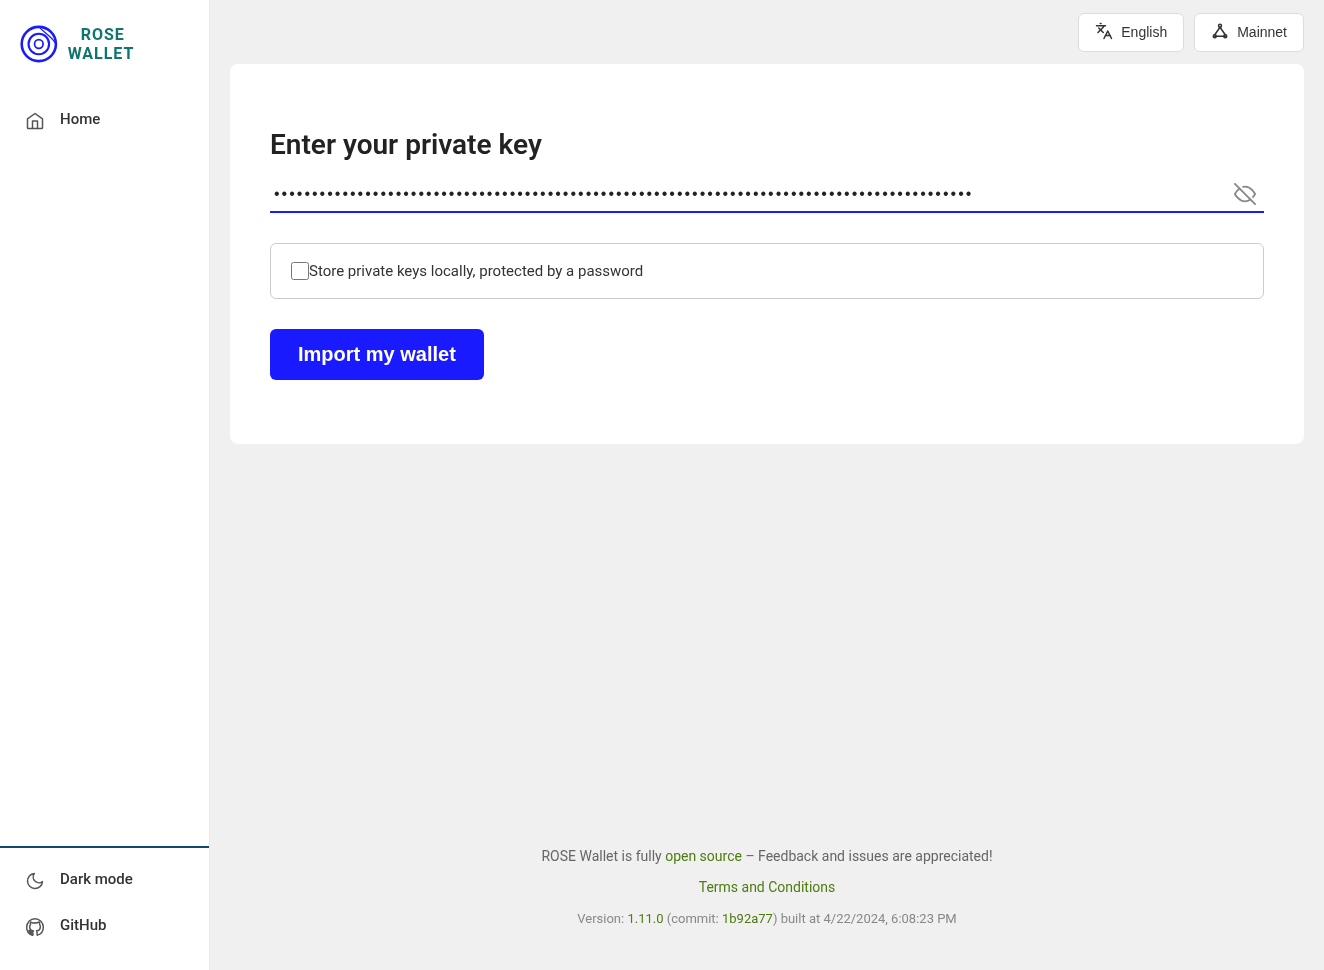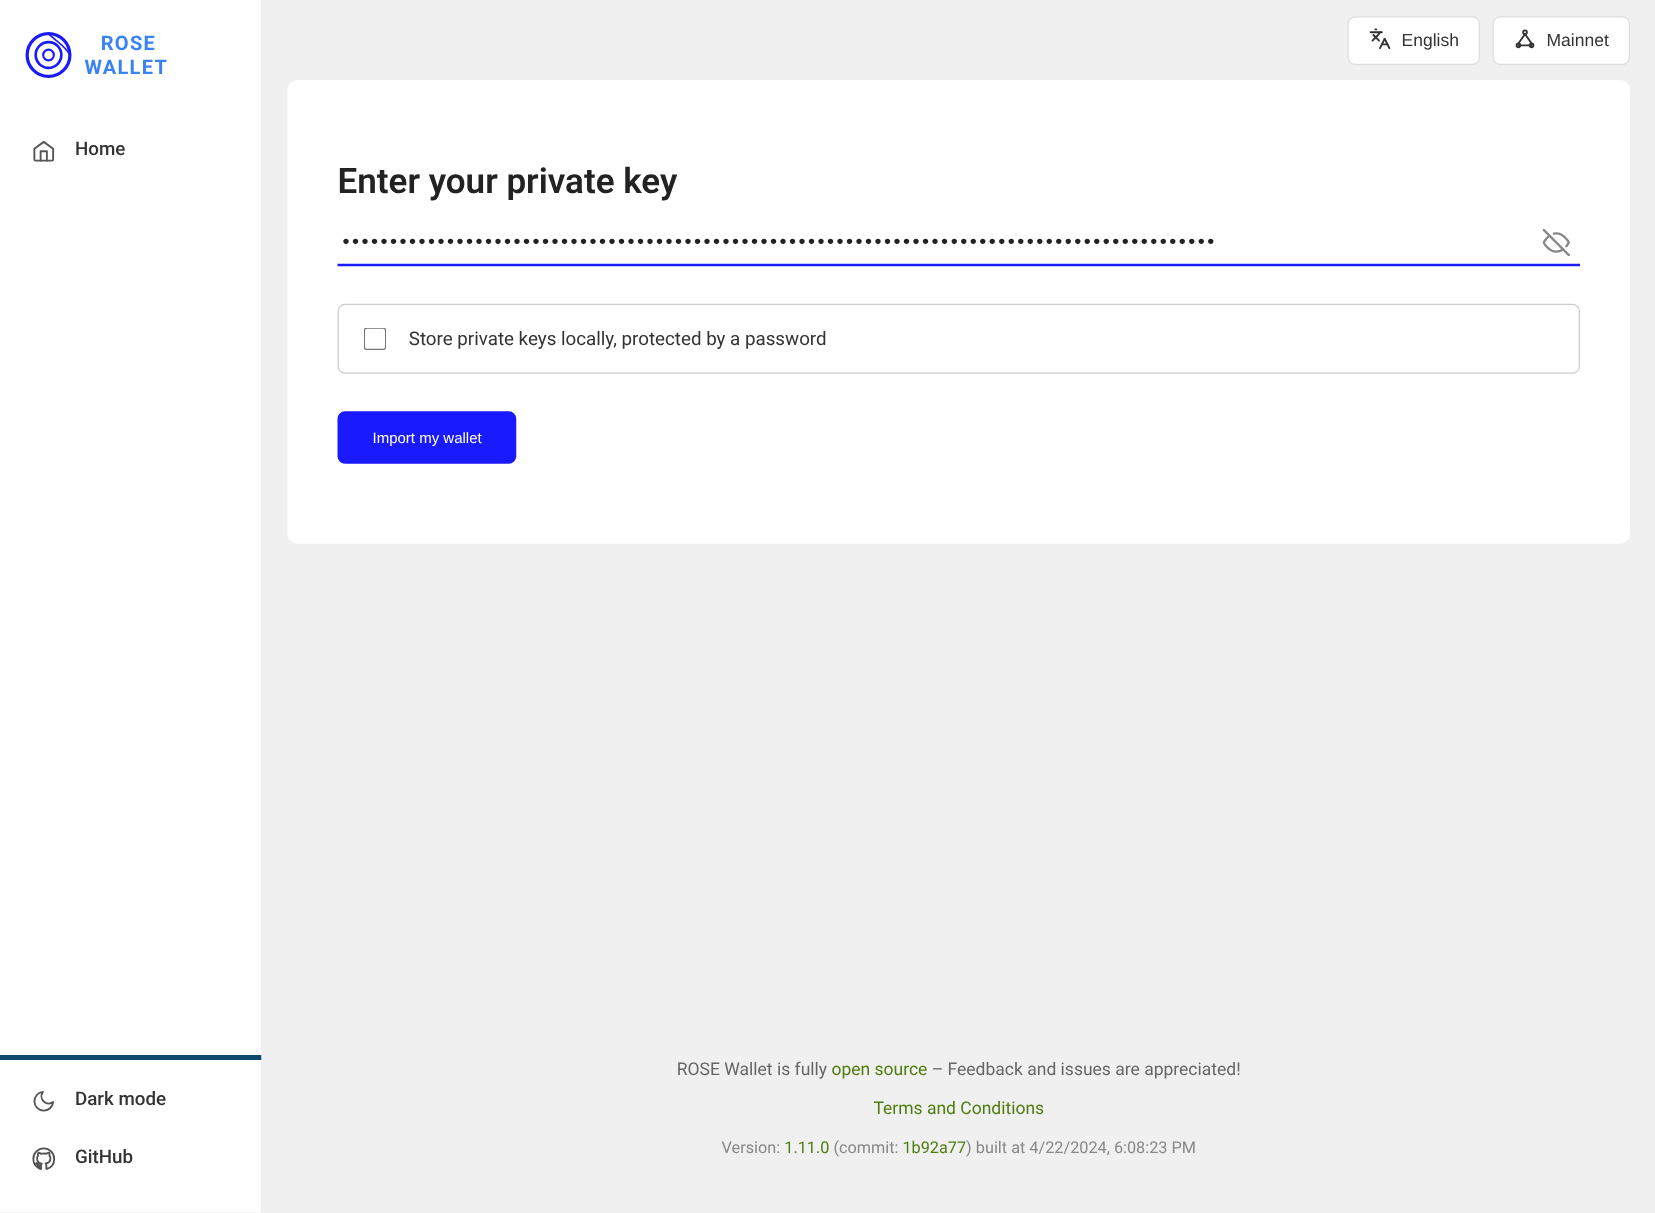--- a/index.html
+++ b/index.html
@@ -36,21 +36,21 @@
     }
 
     .logo-text {
       font-size: 16px;
       font-weight: 700;
       color: #0500ff;
       letter-spacing: 1px;
     }
 
     .logo-text span {
-      color: #3b82f6;
+      color: #0f766e;
       margin-left: 13px;
     }
 
     .sidebar-nav {
       flex: 1;
       padding: 10px 0;
     }
 
     .sidebar-item {
       display: flex;
@@ -67,21 +67,21 @@
       width: 22px;
       height: 22px;
       display: flex;
       align-items: center;
       justify-content: center;
       color: #555;
     }
 
     .sidebar-bottom {
       padding: 10px 0 20px 0;
-      border-top: 4px solid #0c4a6e;
+      border-top: 2px solid #0c4a6e;
     }
 
     
     .main {
       flex: 1;
       display: flex;
       flex-direction: column;
       overflow-y: auto;
       background: #f0f0f0;
     }
@@ -166,21 +166,21 @@
       display: flex;
       align-items: center;
     }
 
     .checkbox-card {
       border: 1px solid #ccc;
       border-radius: 6px;
       padding: 18px 20px;
       display: flex;
       align-items: center;
-      gap: 18px;
+      gap: 0;
       margin-bottom: 30px;
       cursor: pointer;
     }
 
     .checkbox-card input[type="checkbox"] {
       width: 18px;
       height: 18px;
       cursor: pointer;
       accent-color: #0500ff;
     }
@@ -189,22 +189,22 @@
       font-size: 15px;
       color: #333;
     }
 
     .import-btn {
       background: #1a1aff;
       color: #ffffff;
       border: none;
       border-radius: 6px;
       padding: 14px 28px;
-      font-size: 12px;
-      font-weight: 400;
+      font-size: 20px;
+      font-weight: 700;
       cursor: pointer;
       transition: background 0.15s;
     }
 
     
     .footer {
       text-align: center;
       padding: 30px 20px 40px;
       color: #666;
       font-size: 14px;

